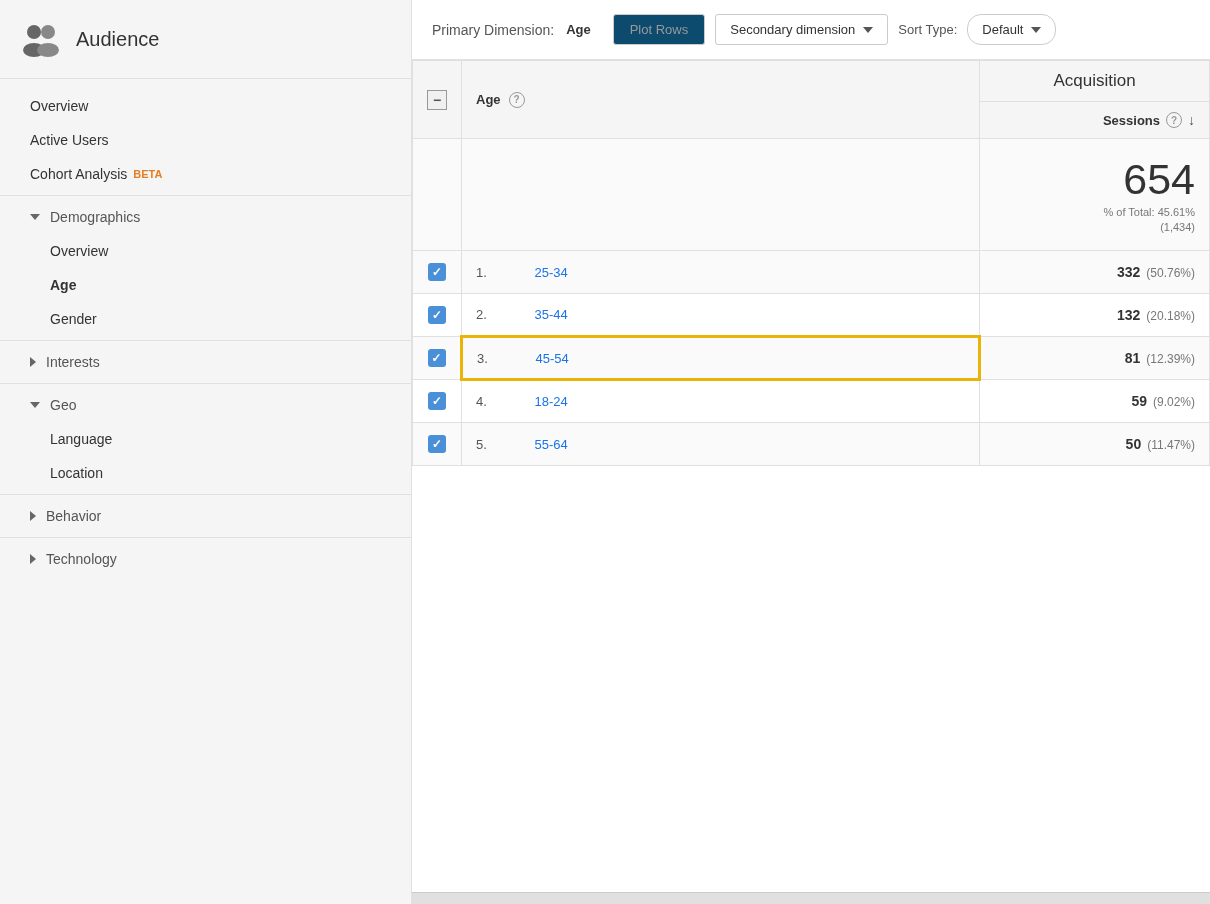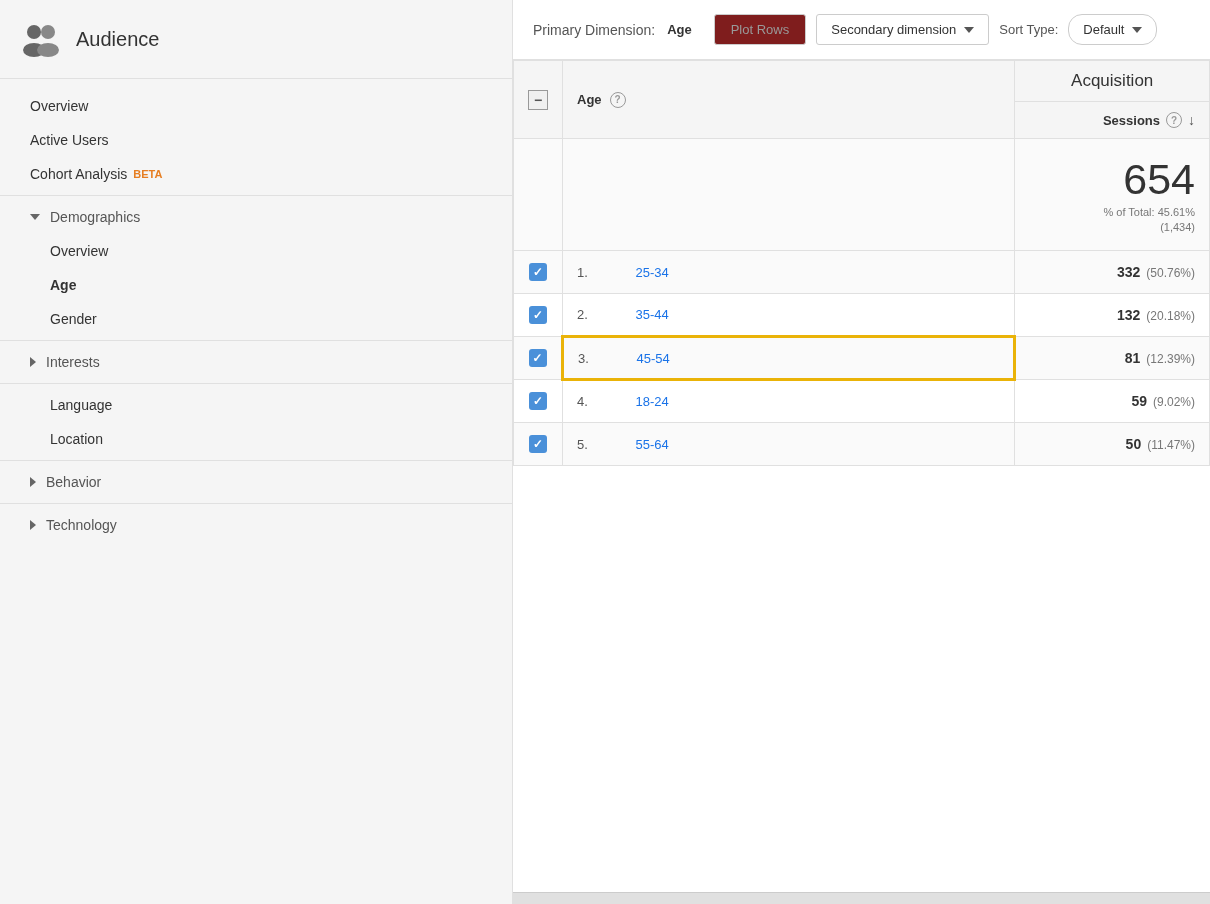--- a/index.html
+++ b/index.html
@@ -1,20 +1,20 @@
 <!DOCTYPE html>
 <html><head>
   <meta charset="utf-8">
   <style>
     * { box-sizing: border-box; margin: 0; padding: 0; }
     body { font-family: Arial, sans-serif; font-size: 13px; color: #333; background: #fff; display: flex; height: 904px; width: 1210px; overflow: hidden; }
 
     
     .sidebar {
-      width: 513px;
+      width: 412px;
       background: #f5f5f5;
       border-right: 1px solid #e0e0e0;
       padding: 0;
       flex-shrink: 0;
     }
     .sidebar-header {
       display: flex;
       align-items: center;
       padding: 18px 20px;
       border-bottom: 1px solid #e0e0e0;
@@ -102,21 +102,21 @@
     }
     .toolbar-buttons {
       display: flex;
       align-items: center;
       gap: 10px;
       margin-left: 10px;
     }
     .btn-plot-rows {
       padding: 7px 16px;
       border: 1px solid #ccc;
-      background: #7f1d1d;
+      background: #0c4a6e;
       color: #999;
       border-radius: 3px;
       cursor: pointer;
       font-size: 13px;
     }
     .btn-secondary-dim {
       padding: 7px 14px;
       border: 1px solid #ccc;
       background: #fff;
       color: #333;
@@ -334,20 +334,24 @@
     </div>
     <div class="nav-item sub">Overview</div>
     <div class="nav-item sub active-item">Age</div>
     <div class="nav-item sub">Gender</div>
     <div class="divider"></div>
     <div class="nav-item section-header">
       <span class="triangle-right"></span>
       <span>Interests</span>
     </div>
     <div class="divider"></div>
+    <div class="nav-item section-header">
+      <span class="triangle-down"></span>
+      <span>Geo</span>
+    </div>
     <div class="nav-item sub">Language</div>
     <div class="nav-item sub">Location</div>
     <div class="divider"></div>
     <div class="nav-item section-header">
       <span class="triangle-right"></span>
       <span>Behavior</span>
     </div>
     <div class="divider"></div>
     <div class="nav-item section-header">
       <span class="triangle-right"></span>

